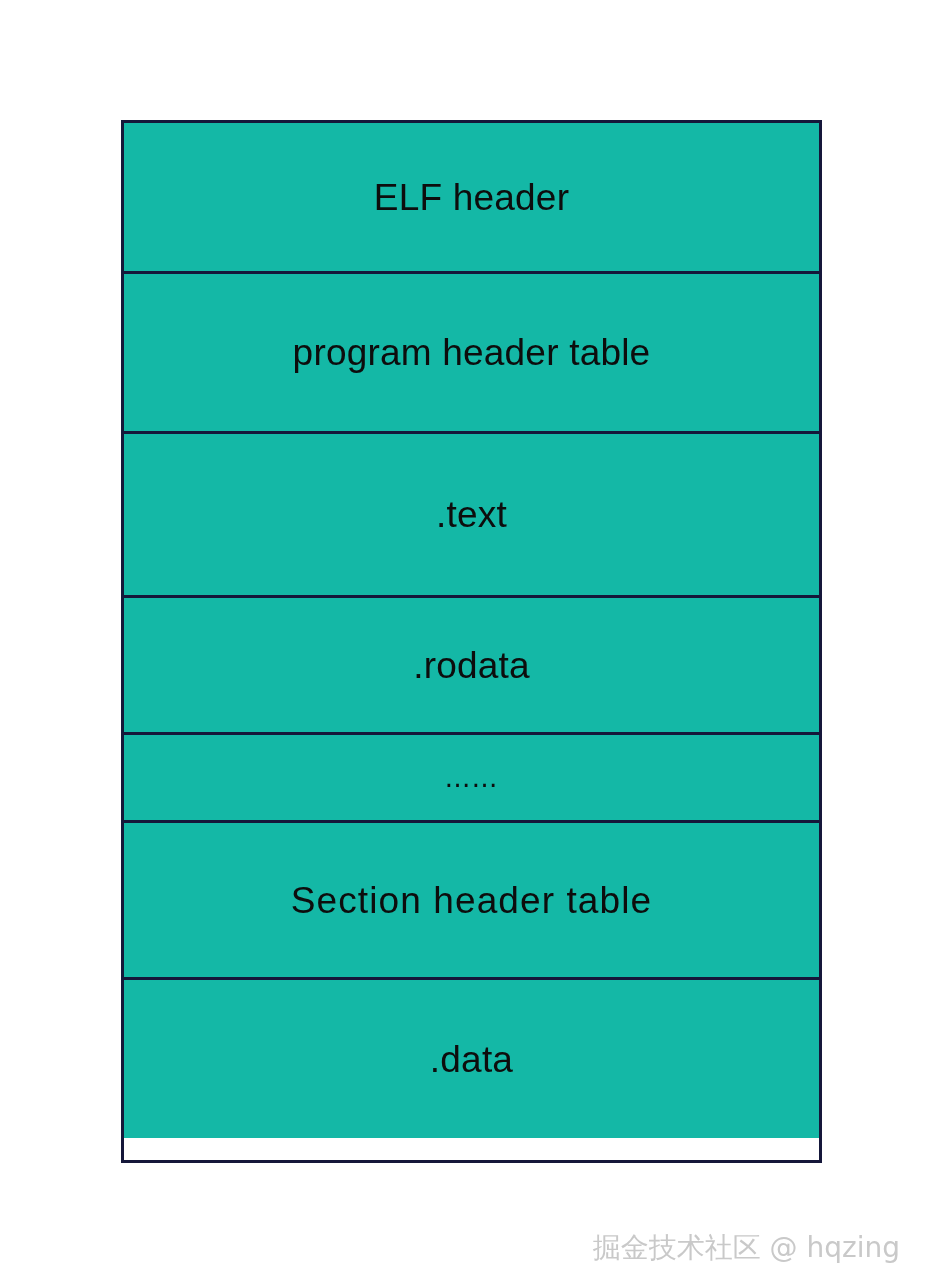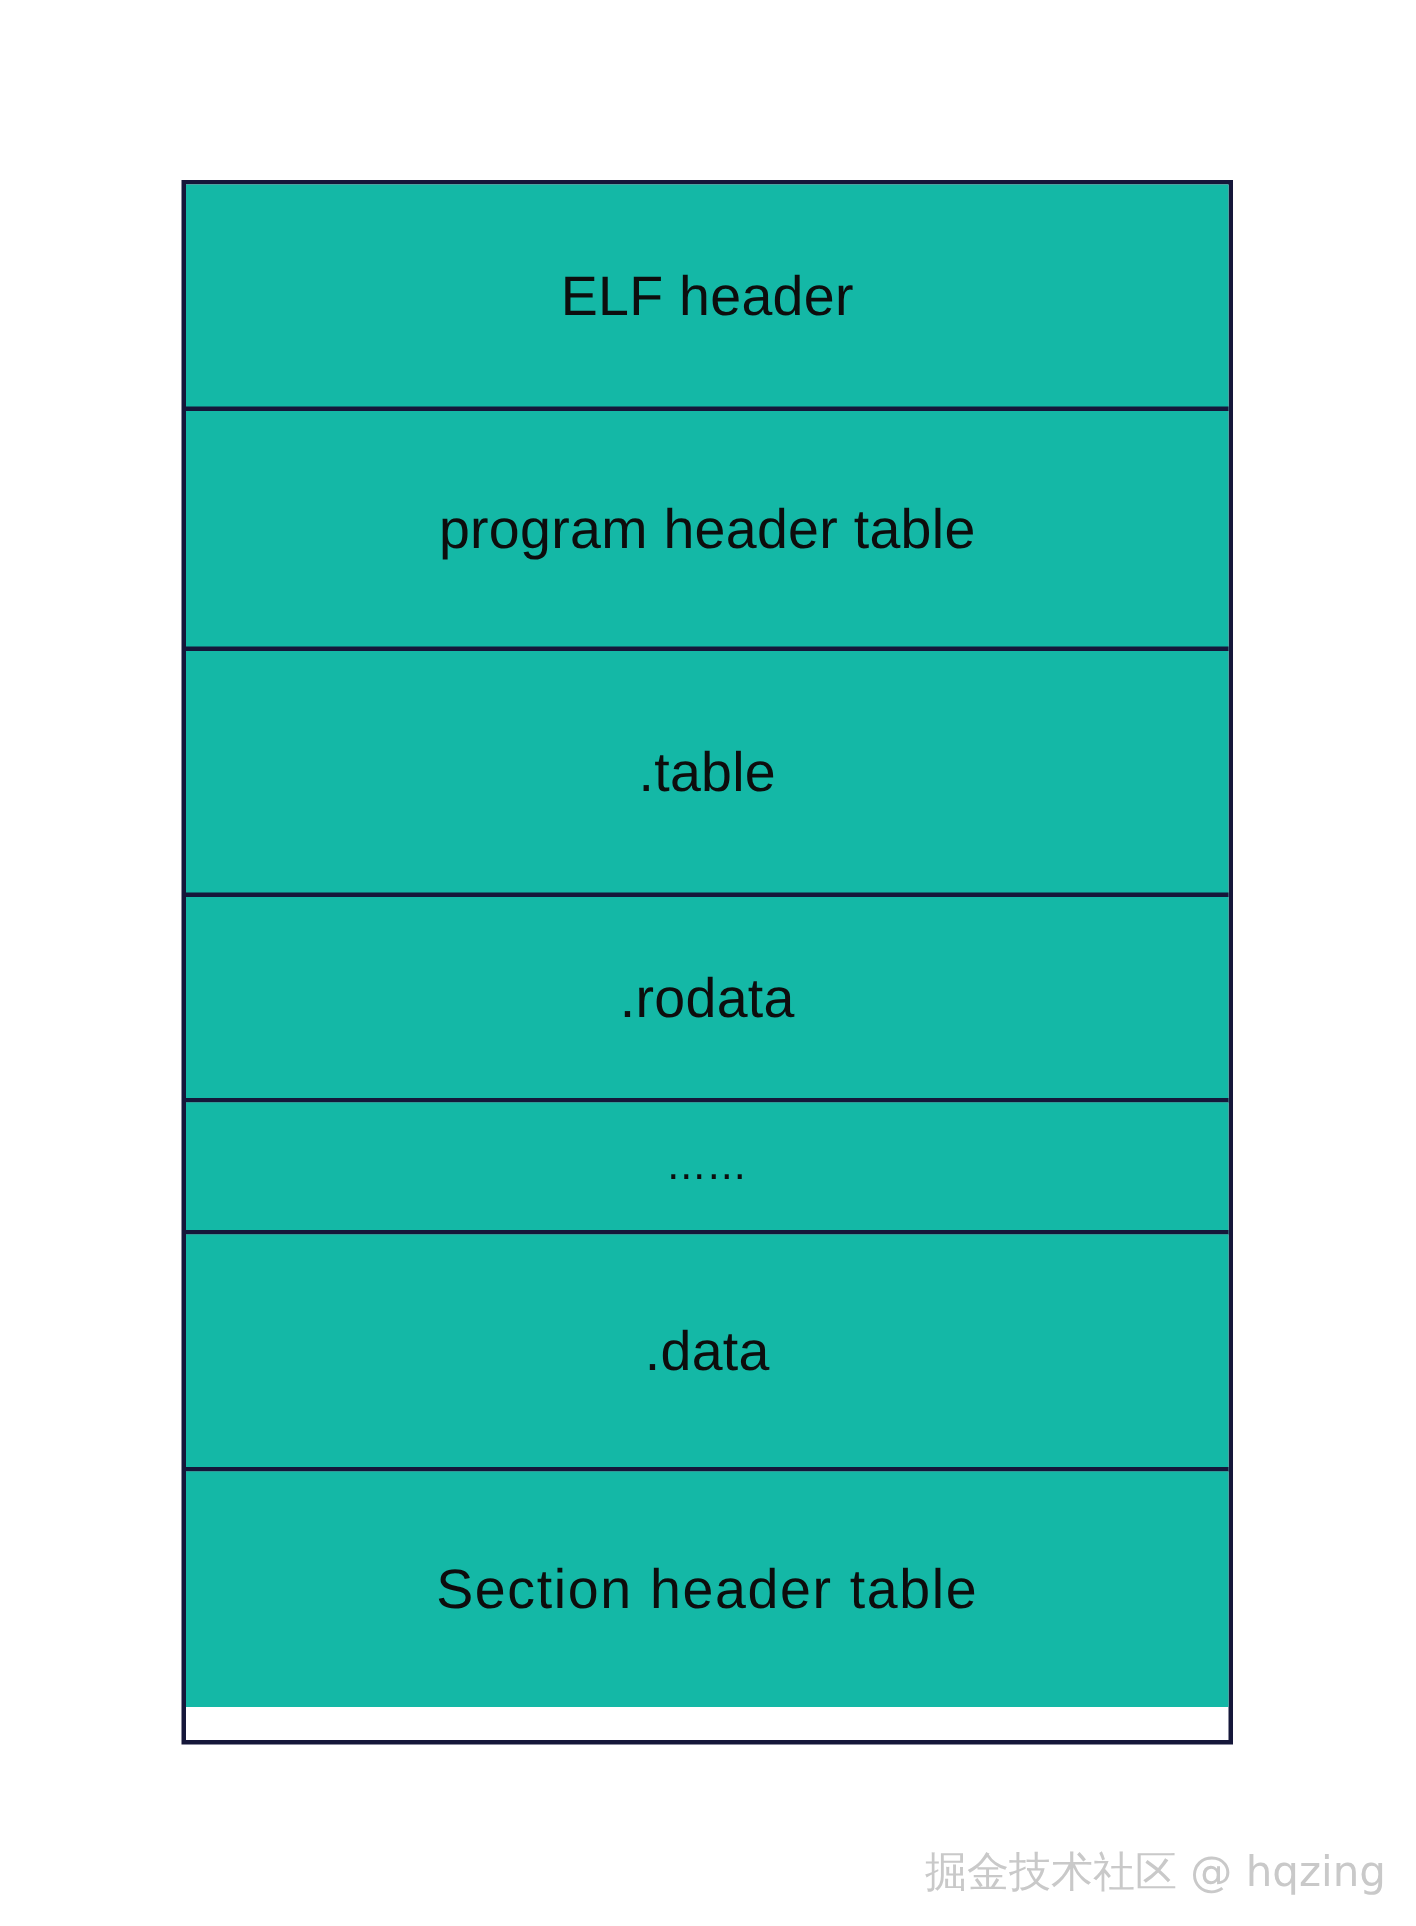--- a/index.html
+++ b/index.html
@@ -72,21 +72,21 @@
   }
 
   
   .row-section-header-table .elf-row-label {
     letter-spacing: 1.1px;
   }
 
   
   #watermark {
     position: absolute;
-    right: 20px;
+    right: 44px;
     bottom: 22px;
     color: #c9c9c9;
     font-family: "DejaVu Sans", sans-serif;
     font-size: 28px;
     font-weight: 400;
     line-height: 1;
     white-space: nowrap;
     user-select: none;
     text-align: center;
   }
@@ -98,34 +98,34 @@
 
   <div class="elf-row row-elf-header">
     <span class="elf-row-label">ELF header</span>
   </div>
 
   <div class="elf-row row-program-header-table">
     <span class="elf-row-label">program header table</span>
   </div>
 
   <div class="elf-row row-text">
-    <span class="elf-row-label">.table</span>
+    <span class="elf-row-label">.text</span>
   </div>
 
   <div class="elf-row row-rodata">
     <span class="elf-row-label">.rodata</span>
   </div>
 
   <div class="elf-row row-ellipsis">
     <span class="elf-row-label">……</span>
   </div>
 
+  <div class="elf-row row-section-header-table">
+    <span class="elf-row-label">Section header table</span>
+  </div>
+
   <div class="elf-row row-data">
     <span class="elf-row-label">.data</span>
-  </div>
-
-  <div class="elf-row row-section-header-table">
-    <span class="elf-row-label">Section header table</span>
   </div>
 
 </div>
 
 <div id="watermark">掘金技术社区 @ hqzing</div>
 
 </body></html>

